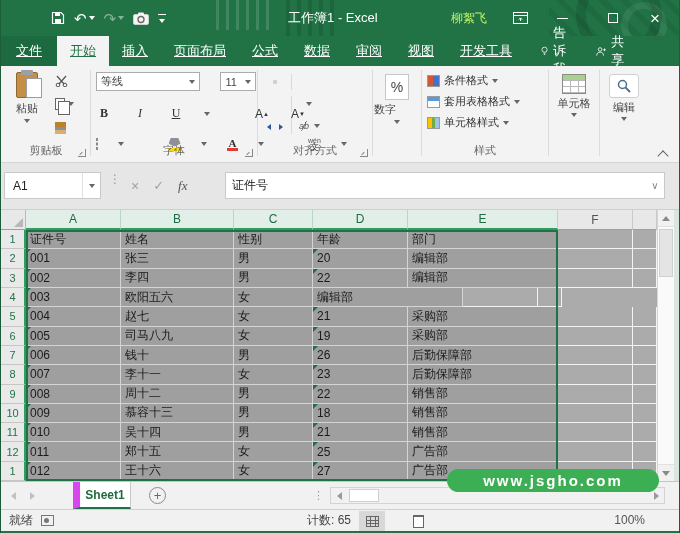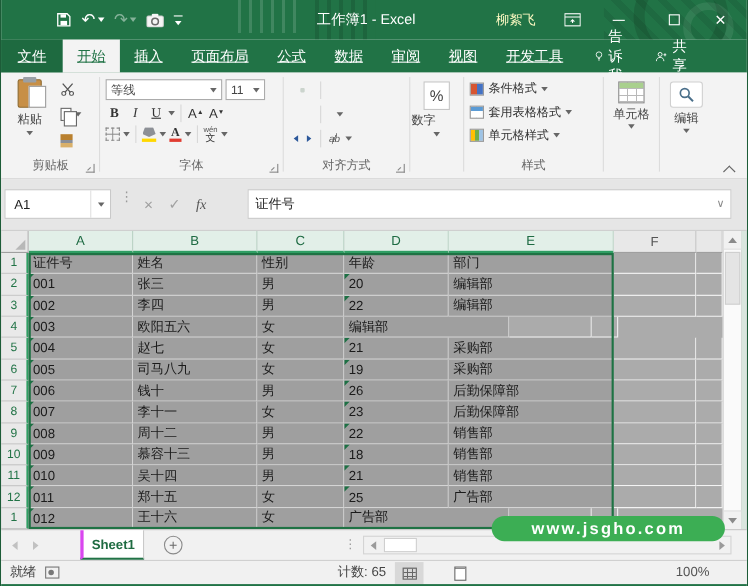--- a/index.html
+++ b/index.html
@@ -26,21 +26,21 @@
   .ddarrow { width:0; height:0; border-left:3px solid transparent; border-right:3px solid transparent;
              border-top:4px solid #fff; display:inline-block; }
   .ddarrow.dim { border-top-color:rgba(255,255,255,.45); }
   .ddarrow.grey { border-top-color:#666; }
   .undo-glyph { font-size:15px; line-height:15px; color:#fff; }
   .redo-glyph { font-size:15px; line-height:15px; color:rgba(255,255,255,.45); }
   .custbtn { display:flex; flex-direction:column; align-items:center; }
   .custbtn .bar { width:8px; height:1px; background:#fff; margin-bottom:2px; }
   .win-title { position:absolute; left:50%; top:0; transform:translateX(-58%); line-height:36px;
                font-size:13px; color:#fff; white-space:nowrap; }
-  .tb-user { position:absolute; right:192px; top:0; line-height:36px; font-size:12px; color:#fef9c3; }
+  .tb-user { position:absolute; right:192px; top:0; line-height:36px; font-size:12px; color:#bef264; }
   .winbtn { position:absolute; top:0; width:22px; height:36px; display:flex; align-items:center; justify-content:center; }
   .ribopt { right:148px; }
   .minbtn { right:106px; } .maxbtn { right:55px; } .closebtn { right:13px; }
   .minbtn .g { width:11px; height:1px; background:#fff; }
   .maxbtn .g { width:10px; height:10px; border:1px solid #fff; }
   .closebtn .g { font-size:17px; color:#fff; line-height:17px; }
 
   
   .tabrow { position:absolute; left:0; top:36px; width:678px; height:30px; background:#217346;
             display:flex; align-items:stretch; color:#fff; font-size:13px; }
@@ -67,21 +67,21 @@
               flex-direction:column; align-items:center; gap:3px; }
   .clipboard-ic { width:22px; height:26px; background:#c78f46; border:1px solid #8d6a31; border-radius:2px; position:relative; }
   .clipboard-ic::before { content:""; position:absolute; left:4px; top:-3px; width:12px; height:5px; background:#9aa0a6; border-radius:1px; }
   .clipboard-ic::after { content:""; position:absolute; right:-5px; top:5px; width:14px; height:18px; background:#fff; border:1px solid #9b9b9b; }
   .clip-small { position:absolute; left:52px; display:flex; align-items:center; gap:3px; }
   .scissors-ic, .copy-ic, .painter-ic { display:inline-block; }
   .copy-ic { width:10px; height:12px; border:1px solid #666; position:relative; background:#fff; }
   .copy-ic::after { content:""; position:absolute; left:2px; top:2px; width:10px; height:12px; border:1px solid #666; background:#fff; }
   .painter-ic { width:11px; height:12px; background:linear-gradient(#b9802e 0 5px, #8a8f98 5px 8px, #d9b06a 8px 100%); }
 
-  .fontrow { display:flex; align-items:center; margin:2px 0 3px 4px; gap:3px; }
+  .fontrow { display:flex; align-items:center; margin:2px 0 14px 4px; gap:20px; }
   .selbox { background:#fff; border:1px solid #ababab; height:19px; display:flex; align-items:center;
             padding:0 4px; justify-content:space-between; }
   .fname { width:106px; } .fsize { width:36px; }
   .fbtn { min-width:16px; height:17px; display:flex; align-items:center; justify-content:center; font-size:12px; color:#333; }
   .vsep { width:1px; height:16px; background:#d8d8d8; margin:0 2px; }
   .bold-b { font-weight:bold; font-family:"Liberation Serif",serif; }
   .ital-i { font-style:italic; font-family:"Liberation Serif",serif; }
   .und-u { text-decoration:underline; font-family:"Liberation Serif",serif; }
   .grow-a { position:relative; font-size:12px; } .grow-a sup { font-size:6px; }
   .border-ic { width:13px; height:12px; border:1px dashed #8a8a8a;
@@ -179,21 +179,21 @@
   .tri-down { width:0;height:0;border-left:4px solid transparent;border-right:4px solid transparent;border-top:5px solid #8a8a8a; }
   .tri-left { width:0;height:0;border-top:4px solid transparent;border-bottom:4px solid transparent;border-right:5px solid #9a9a9a; }
   .tri-right { width:0;height:0;border-top:4px solid transparent;border-bottom:4px solid transparent;border-left:5px solid #9a9a9a; }
   .vs-thumb { position:absolute; left:1px; top:19px; width:14px; height:48px; background:#e4e4e4; border:1px solid #cfcfcf; }
   .gutter { position:absolute; right:0; top:0; width:5px; height:271px; background:#d9e6de; }
 
   
   .sheetbar { position:absolute; left:0; top:481px; width:678px; height:28px; background:#f1f1f1;
               border-top:1px solid #c6c6c6; display:flex; align-items:stretch; font-size:12px; }
   .snav { display:flex; align-items:center; gap:14px; padding:0 10px 0 10px; opacity:.55; }
-  .sheettab { width:58px; margin-left:28px; background:#fff; border-right:1px solid #c9c9c9; border-left:3px solid #d946ef;
+  .sheettab { width:58px; margin-left:28px; background:#fff; border-right:1px solid #c9c9c9; border-left:7px solid #d946ef;
     border-bottom:2px solid #217346; display:flex; align-items:center; justify-content:center; color:#1e6b41; font-weight:bold; }
   .addsheet { width:17px; height:17px; border:1px solid #8a8a8a; border-radius:50%; color:#6a6a6a;
     display:flex; align-items:center; justify-content:center; font-size:13px; line-height:13px; align-self:center; margin-left:18px; }
   .hdots { align-self:center; margin-left:auto; color:#9a9a9a; font-size:11px; line-height:5px; }
   .hscroll { align-self:center; margin:0 14px 0 6px; width:335px; height:17px; background:#f1f1f1;
     border:1px solid #d4d4d4; position:relative; display:flex; align-items:center; }
   .hs-btn { width:16px; height:15px; display:flex; align-items:center; justify-content:center; }
   .hs-right { position:absolute; right:0; }
   .hs-thumb { position:absolute; left:18px; top:1px; width:30px; height:13px; background:#fff; border:1px solid #cfcfcf; }
 
@@ -766,20 +766,24 @@
           <div class="cell sel cw0">
             <span class="tri"></span>
             <span>012</span>
           </div>
           <div class="cell sel cw1">
             <span>王十六</span>
           </div>
           <div class="cell sel cw2">
             <span>女</span>
           </div>
+          <div class="cell sel cw3">
+            <span class="tri"></span>
+            <span>27</span>
+          </div>
           <div class="cell sel cw4">
             <span>广告部</span>
           </div>
           <div class="cell plain cwf"></div>
           <div class="cell plain cwx"></div>
         </div>
       </div>
     <div class="sel-outline">
       <span class="fill-handle"></span>
     </div>

